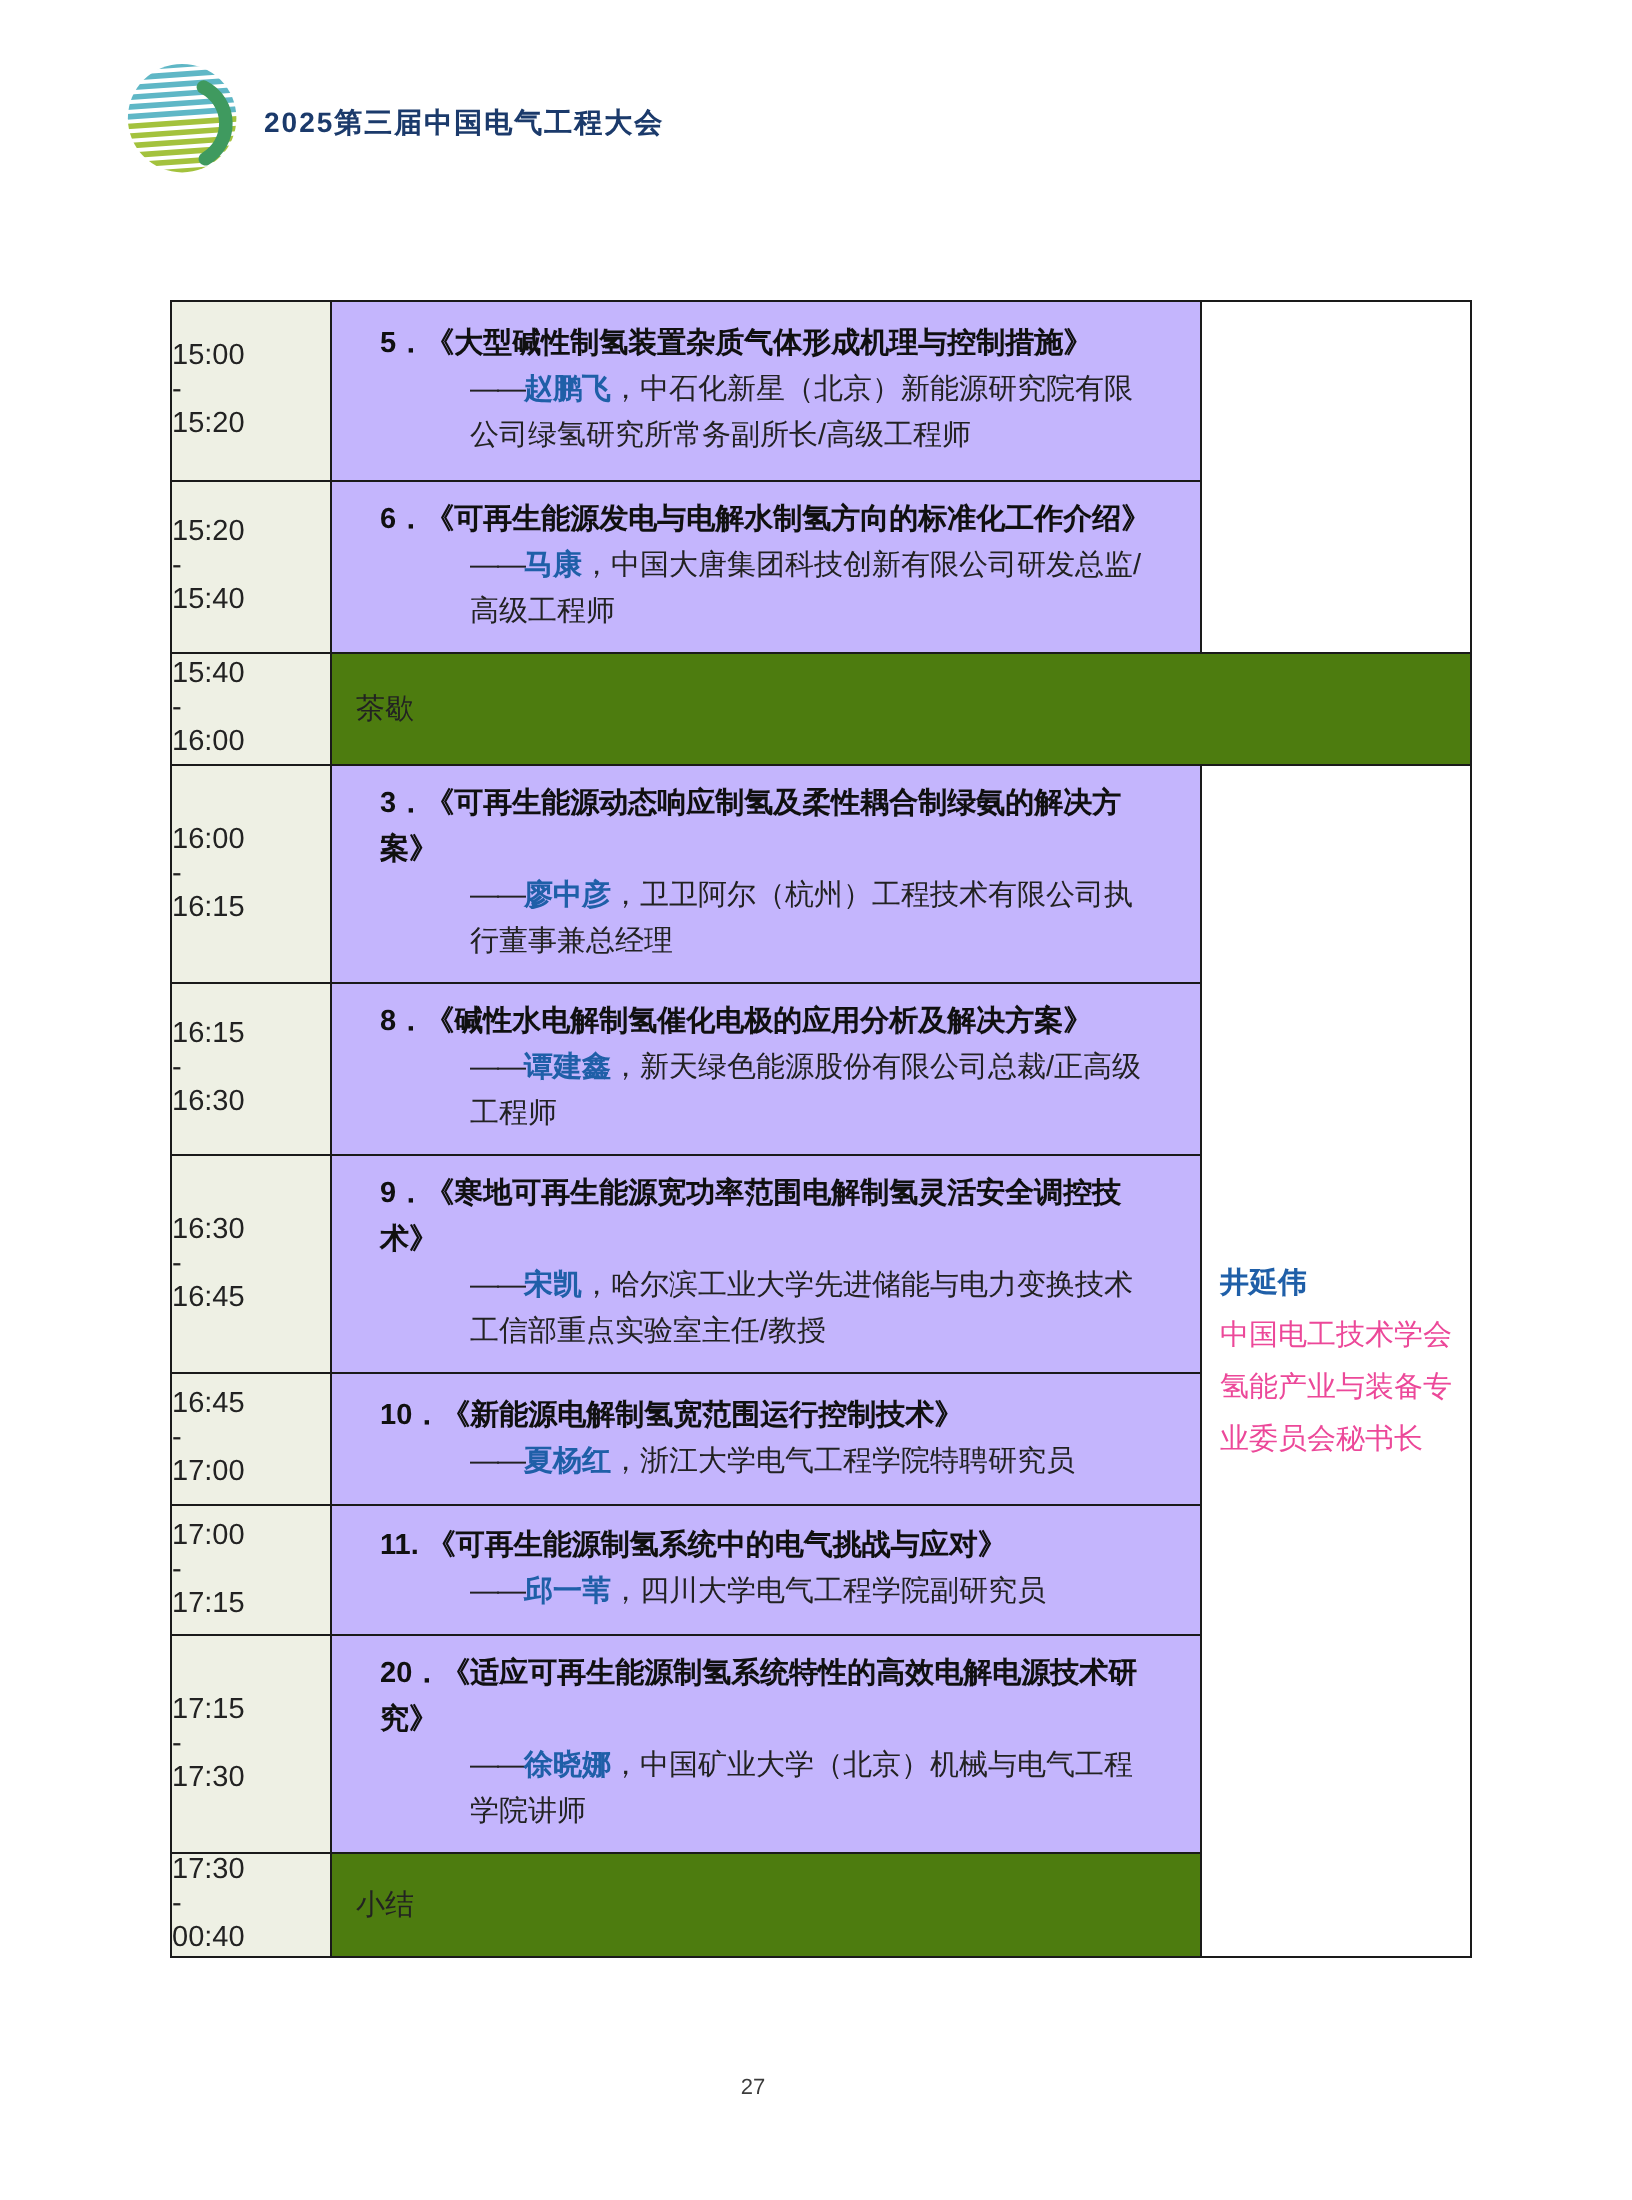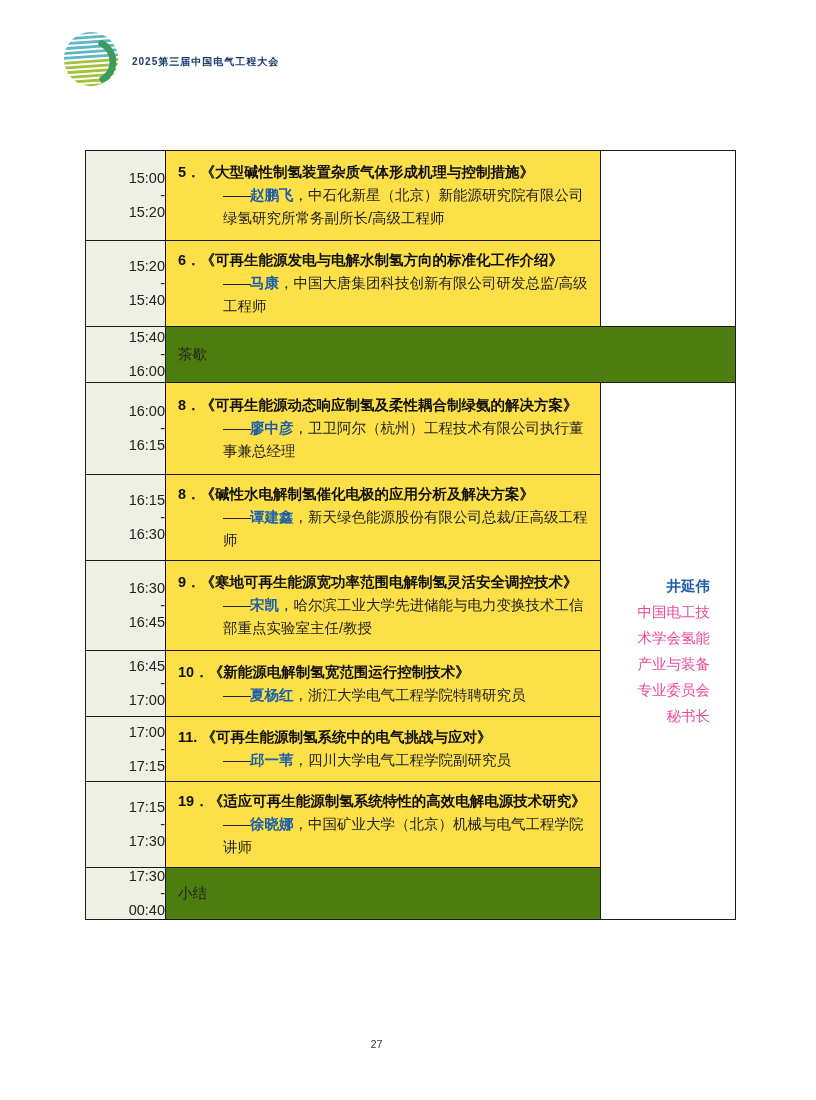--- a/index.html
+++ b/index.html
@@ -16,57 +16,57 @@
     position: absolute; left: 62px; top: 28px;
     display: flex; align-items: center;
   }
   .logo-icon { width: 62px; height: 66px; flex: 0 0 auto; }
   .logo-text { margin-left: 8px; }
   .logo-title {
     color: #1b3a6b; font-weight: bold; font-size: 30px;
     letter-spacing: 1px; line-height: 32px;
   }
   .logo-subtitle {
-    color: #1b3a6b; font-weight: bold; font-size: 10px;
+    color: #1b3a6b; font-weight: bold; font-size: 14px;
     letter-spacing: 1px; margin-top: 2px;
   }
 
   
   table.schedule {
     position: absolute; left: 85px; top: 150px;
     width: 650px;
     border-collapse: collapse; table-layout: fixed;
   }
   table.schedule td {
     border: 1px solid #1a1a1a;
     vertical-align: middle;
     font-size: 14.5px;
   }
   col.c-time  { width: 80px; }
   col.c-main  { width: 435px; }
   col.c-right { width: 135px; }
 
   td.time-cell {
     background: #eef0e4;
-    text-align: right;
+    text-align: left;
     font-size: 14px; color: #222;
     line-height: 17px;
   }
-  td.session-cell { background: #fde047; padding: 8px 12px; }
+  td.session-cell { background: #c4b5fd; padding: 8px 24px; }
   .session-title {
     font-weight: bold; color: #101010;
     line-height: 23px;
   }
   .speaker-line { color: #222; line-height: 23px; margin-left: 45px; }
   .dash { color: #222; letter-spacing: -1px; }
   .speaker-name { color: #1f5fa8; font-weight: bold; }
 
   td.break-cell { background: #4d7c0f; padding: 8px 12px; color: #222; }
 
-  td.side-cell { background: #fff; padding: 8px 25px; vertical-align: middle; text-align: right; }
+  td.side-cell { background: #fff; padding: 8px 9px; vertical-align: middle; }
   .moderator-name { color: #1f5fa8; font-weight: bold; line-height: 26px; }
   .moderator-affiliation { color: #ec4899; line-height: 26px; }
 
   
   .page-number {
     position: absolute; left: 0; top: 1038px; width: 753px;
     text-align: center; font-size: 11px; color: #3c3c3c;
   }
 </style>
 </head>
@@ -148,21 +148,21 @@
     <td class="break-cell" colspan="2">茶歇</td>
   </tr>
 
   <tr style="height:92px;">
     <td class="time-cell">
       <div>16:00</div>
       <div>-</div>
       <div>16:15</div>
     </td>
     <td class="session-cell">
-      <div class="session-title">8．《可再生能源动态响应制氢及柔性耦合制绿氨的解决方案》</div>
+      <div class="session-title">3．《可再生能源动态响应制氢及柔性耦合制绿氨的解决方案》</div>
       <div class="speaker-line"><span class="dash">——</span><span class="speaker-name">廖中彦</span><span>，</span><span>卫卫阿尔（杭州）工程技术有限公司执行董事兼总经理</span></div>
     </td>
     <td class="side-cell" rowspan="7">
       <div class="moderator-name">井延伟</div>
       <div class="moderator-affiliation">中国电工技术学会氢能产业与装备专业委员会秘书长</div>
     </td>
   </tr>
 
   <tr style="height:68px;">
     <td class="time-cell">
@@ -212,21 +212,21 @@
     </td>
   </tr>
 
   <tr style="height:65px;">
     <td class="time-cell">
       <div>17:15</div>
       <div>-</div>
       <div>17:30</div>
     </td>
     <td class="session-cell">
-      <div class="session-title">19．《适应可再生能源制氢系统特性的高效电解电源技术研究》</div>
+      <div class="session-title">20．《适应可再生能源制氢系统特性的高效电解电源技术研究》</div>
       <div class="speaker-line"><span class="dash">——</span><span class="speaker-name">徐晓娜</span><span>，</span><span>中国矿业大学（北京）机械与电气工程学院讲师</span></div>
     </td>
   </tr>
 
   <tr style="height:51px;">
     <td class="time-cell">
       <div>17:30</div>
       <div>-</div>
       <div>00:40</div>
     </td>

